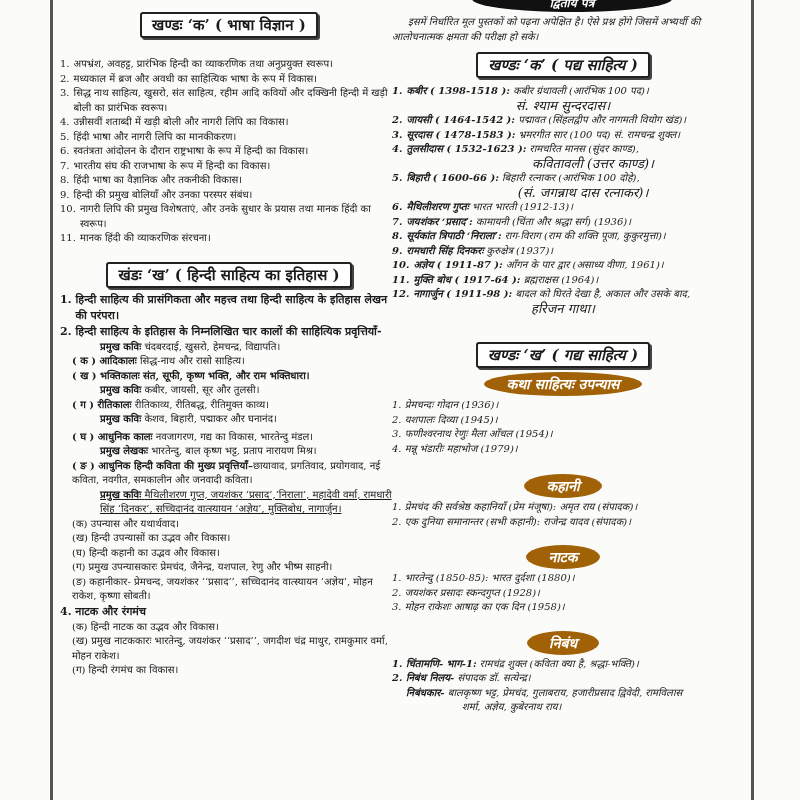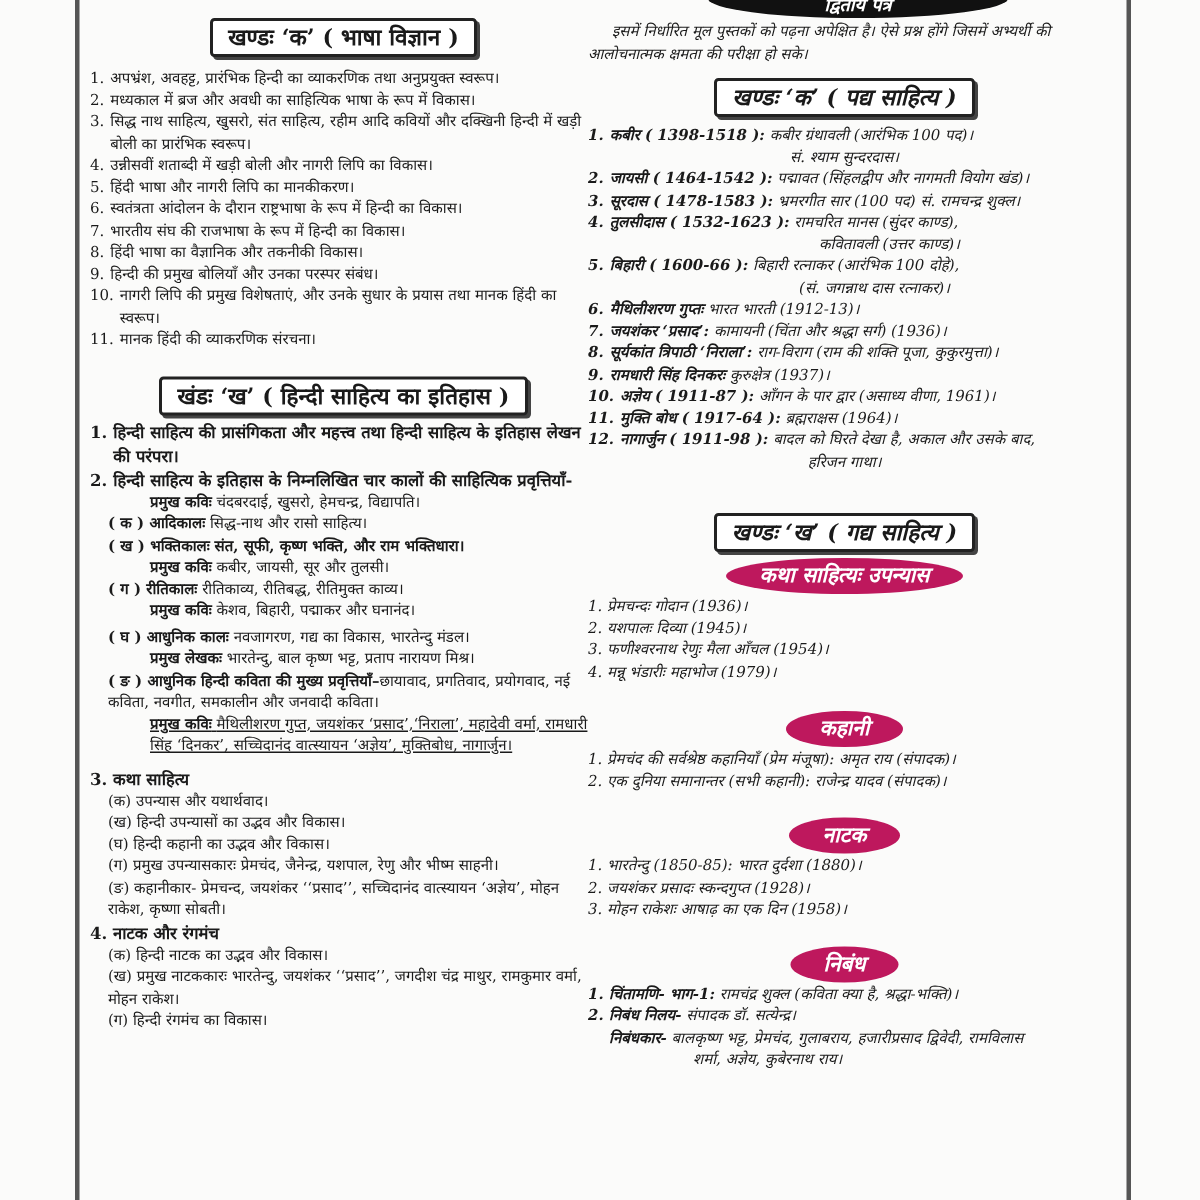--- a/index.html
+++ b/index.html
@@ -14,46 +14,46 @@
   .col.left { left:60px; width:338px; }
   .col.right { left:392px; width:342px;font-style:italic; }
 
   .boxhead {
     display:inline-block; border:2px solid #222; border-radius:3px;
     padding:1px 10px; font-weight:bold; font-size:15px; line-height:20px;
     box-shadow:2px 2px 0 #444; background:#fff;
   }
   .center { text-align:center; }
   .pill {
-    display:inline-block; background:#be185d; color:#fff; font-weight:bold;
+    display:inline-block; background:#a16207; color:#fff; font-weight:bold;
     border-radius:50%; padding:2px 22px; font-size:14px; line-height:20px;
   }
   .topbanner {
     position:absolute; top:-14px; left:80px; width:200px; height:26px;
     background:#111; border-radius:50%; color:#fff; font-size:12px;
     text-align:center; line-height:34px; font-weight:bold; overflow:hidden;
   }
   ul { list-style:none; margin:0; padding:0; }
   .item { font-size:10px; line-height:14.5px; display:flex; }
   .item .num { flex:0 0 auto; margin-right:4px; }
   .item .txt { flex:1; }
   .b { font-weight:bold; }
   .sub { padding-left:12px; }
   .sub2 { padding-left:40px; }
   .item.big { font-size:11px; line-height:16px; }
-  .contcenter { text-align:center; font-size:10px; line-height:14.5px; }
+  .contcenter { text-align:center; font-size:13px; line-height:14.5px; }
 </style>
 </head>
 <body>
 
 <div class="vrule left"></div>
 <div class="vrule right"></div>
 
 <div class="col left">
-  <div class="center" style="margin-top:12px;margin-bottom:8px;">
+  <div class="center" style="margin-top:12px;margin-bottom:19px;">
     <span class="boxhead">खण्डः ‘क’ ( भाषा विज्ञान )</span>
   </div>
   <ul style="margin-top:4px;">
     <li class="item">
         <span class="num">1.</span>
         <span class="txt">अपभ्रंश, अवहट्ट, प्रारंभिक हिन्दी का व्याकरणिक तथा अनुप्रयुक्त स्वरूप।</span>
       </li>
     <li class="item">
         <span class="num">2.</span>
         <span class="txt">मध्यकाल में ब्रज और अवधी का साहित्यिक भाषा के रूप में विकास।</span>
@@ -136,21 +136,20 @@
         <span class="txt"><span class="b">प्रमुख लेखकः</span> <span>भारतेन्दु, बाल कृष्ण भट्ट, प्रताप नारायण मिश्र।</span></span>
       </div>
     <div class="item sub">
         <span class="txt"><span class="b">( ङ ) आधुनिक हिन्दी कविता की मुख्य प्रवृत्तियाँ–</span><span>छायावाद, प्रगतिवाद, प्रयोगवाद, नई कविता, नवगीत, समकालीन और जनवादी कविता।</span></span>
       </div>
     <div class="item" style="padding-left:40px;text-decoration:underline;">
         <span class="txt"><span class="b">प्रमुख कविः</span> <span>मैथिलीशरण गुप्त, जयशंकर ‘प्रसाद’,‘निराला’, महादेवी वर्मा, रामधारी सिंह ‘दिनकर’, सच्चिदानंद वात्स्यायन ‘अज्ञेय’, मुक्तिबोध, नागार्जुन।</span></span>
       </div>
   </div>
 
-  <div class="item big b" style="margin-top:6px;">3. कथा साहित्य</div>
   <ul>
     <li class="item sub">(क) उपन्यास और यथार्थवाद।</li>
     <li class="item sub">(ख) हिन्दी उपन्यासों का उद्भव और विकास।</li>
     <li class="item sub">(घ) हिन्दी कहानी का उद्भव और विकास।</li>
     <li class="item sub">(ग) प्रमुख उपन्यासकारः प्रेमचंद, जैनेन्द्र, यशपाल, रेणु और भीष्म साहनी।</li>
     <li class="item sub">(ङ) कहानीकार- प्रेमचन्द, जयशंकर ‘‘प्रसाद’’, सच्चिदानंद वात्स्यायन ‘अज्ञेय’, मोहन राकेश, कृष्णा सोबती।</li>
   </ul>
   <div class="item big b">4. नाटक और रंगमंच</div>
   <ul>
     <li class="item sub">(क) हिन्दी नाटक का उद्भव और विकास।</li>

